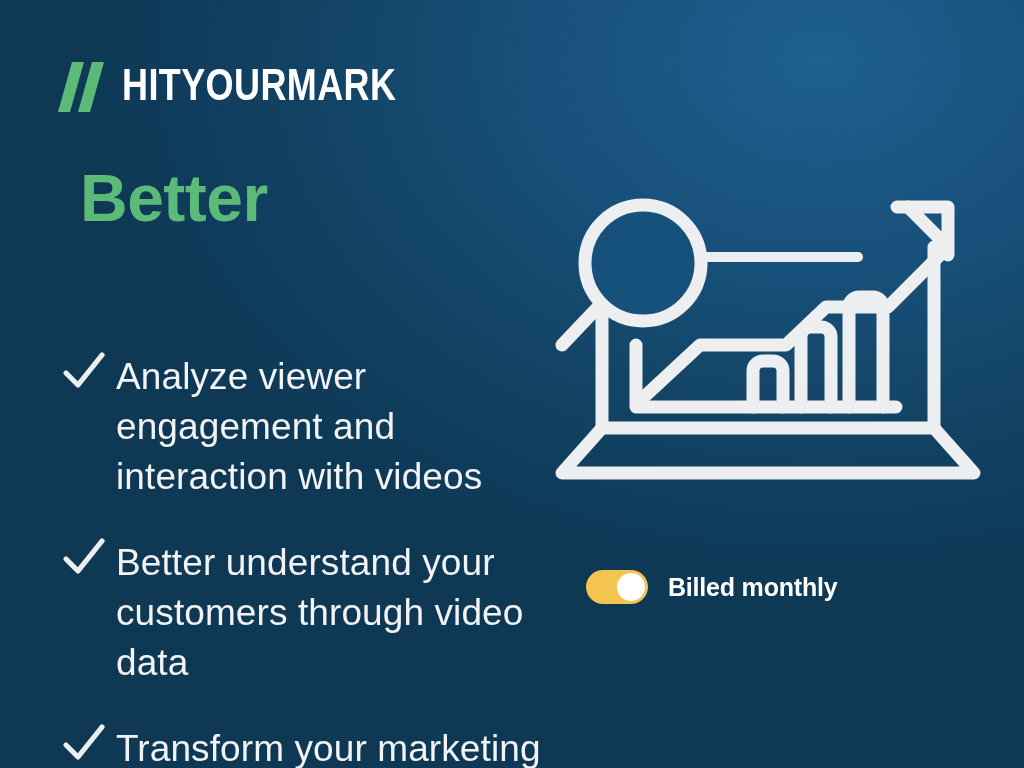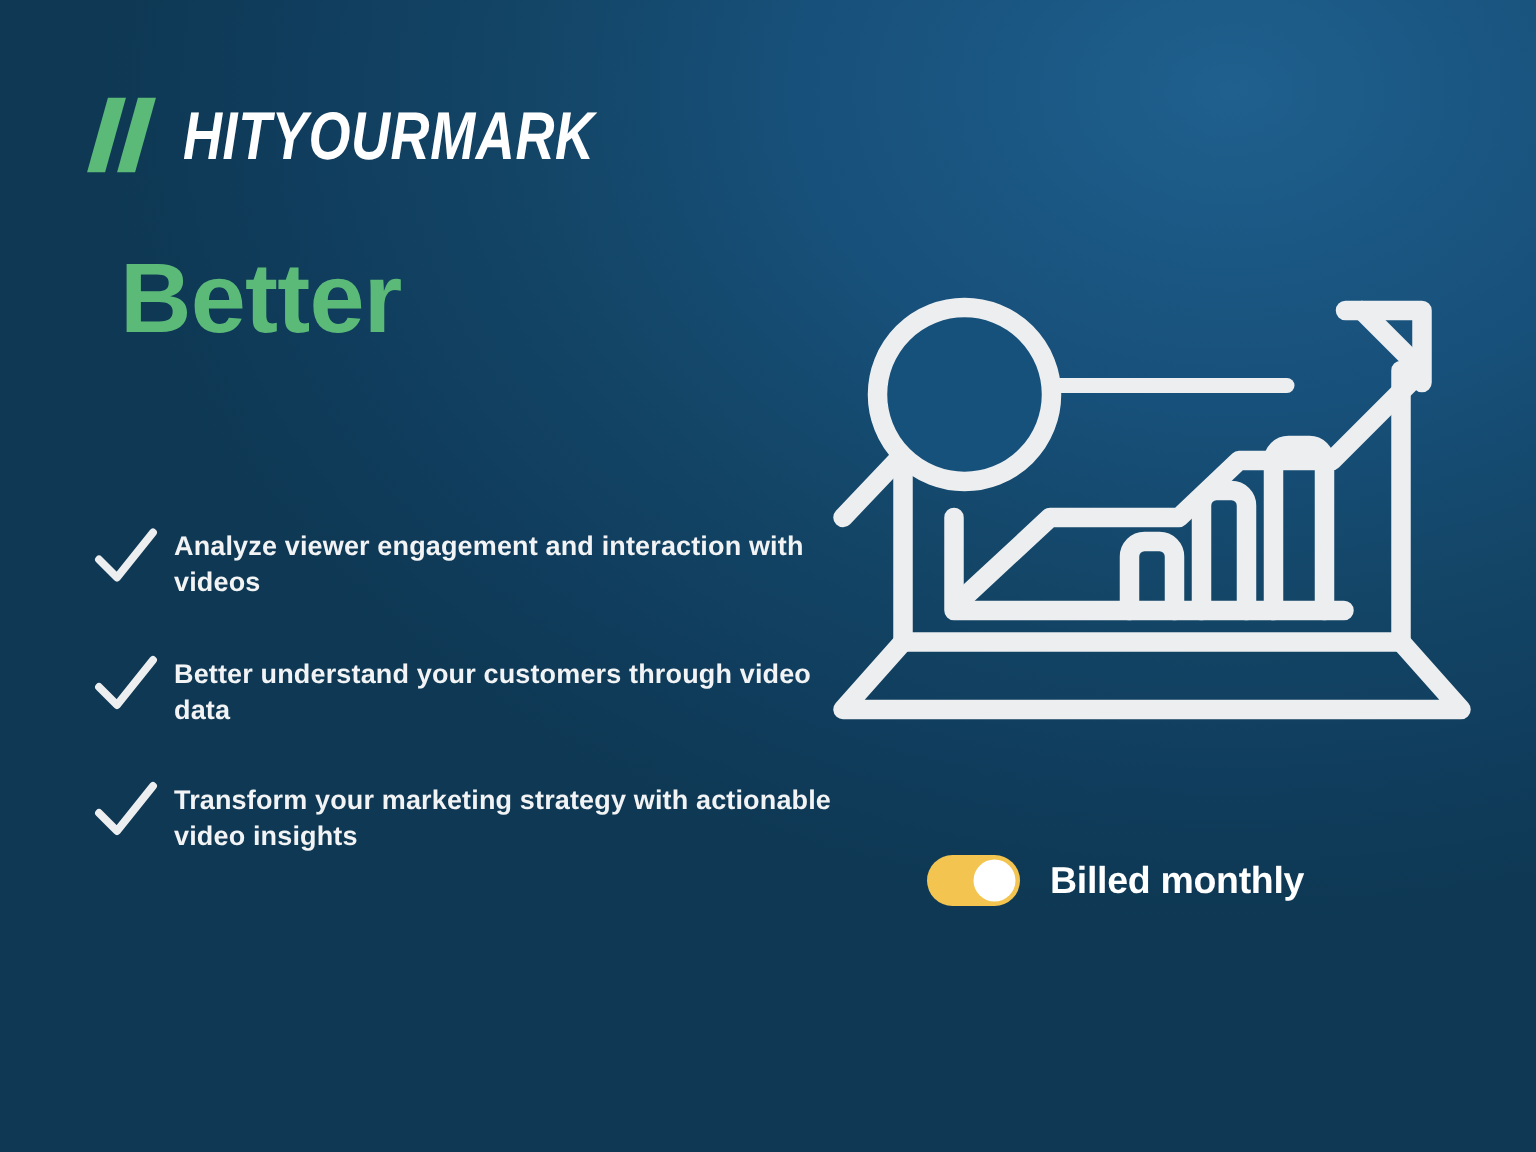--- a/index.html
+++ b/index.html
@@ -29,23 +29,22 @@
           #0e3853 100%),
       #0e3853;
   }
 
   
   .logo {
     position: absolute;
     left: 58px;
     top: 62px;
     display: flex;
-    align-items: center;
+    align-items: flex-start;
     height: 56px;
-    font-style: italic;
   }
   .logo-slashes {
     display: block;
     width: 52px;
     height: 50px;
     margin-right: 12px;
     flex: none;
   }
   .logo-text {
     color: #ffffff;
@@ -89,41 +88,41 @@
   .bullet:last-child { margin-bottom: 12px; }
   .check-icon {
     flex: none;
     width: 44px;
     height: 44px;
     margin-top: 2px;
     margin-right: 10px;
   }
   .bullet-text {
     color: #f2f3f4;
-    font-size: 18px;
+    font-size: 37px;
     line-height: 1.35;
-    font-weight: 700;
+    font-weight: 400;
     letter-spacing: 0.1px;
     padding-top: 4px;
   }
 
   
   .illustration {
     position: absolute;
     left: 548px;
     top: 185px;
     width: 440px;
     height: 320px;
   }
   .illustration svg { display: block; width: 100%; height: 100%; }
 
   
   .toggle-row {
     position: absolute;
-    left: 618px;
+    left: 586px;
     top: 570px;
     display: flex;
     align-items: center;
   }
   .toggle {
     position: relative;
     width: 62px;
     height: 34px;
     border-radius: 17px;
     background: #f3c44f;

